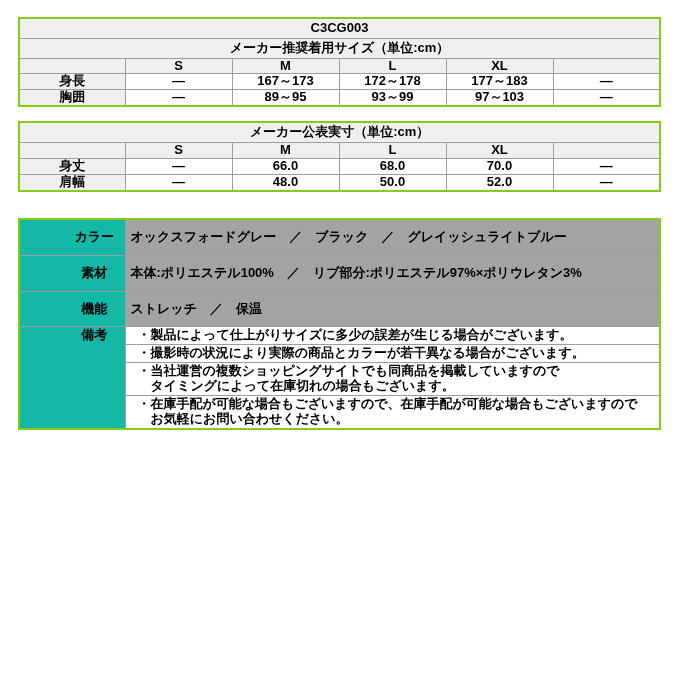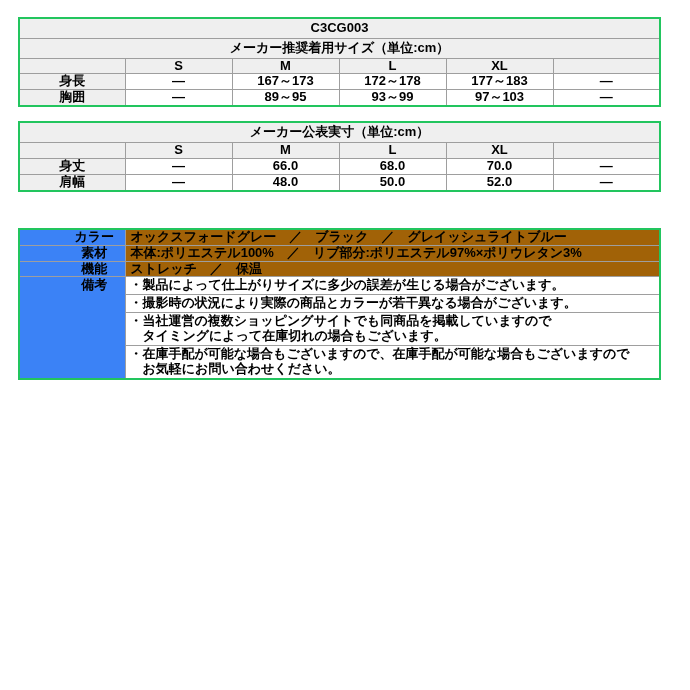--- a/index.html
+++ b/index.html
@@ -12,52 +12,52 @@
   }
   .sheet {
     position: absolute;
     top: 17px; left: 18px;
     width: 643px;
   }
   table {
     border-collapse: collapse;
     table-layout: fixed;
     width: 100%;
-    border: 2px solid #22c55e;
+    border: 2px solid #84cc16;
   }
   th, td {
     border: 1px solid #9e9e9e;
     font-size: 13px;
     font-weight: bold;
     line-height: 1.15;
     padding: 0;
     text-align: center;
     overflow: hidden;
     white-space: nowrap;
   }
   col.c-label { width: 106px; }
   tr.tr-title th { background: #efefef; height: 20px; }
   tr.tr-head  th { background: #efefef; height: 15px; }
   tr.tr-data     { height: 15px; }
   tr.tr-data th.lbl { background: #efefef; }
   tr.tr-data td { background: #ffffff; }
   .gap-a { margin-bottom: 14px; }
-  .gap-b { margin-bottom: 36px; }
-  .spec-table th.lbl { background: #3b82f6; height: 15px; padding-left: 44px; }
+  .gap-b { margin-bottom: 26px; }
+  .spec-table th.lbl { background: #14b8a6; height: 15px; padding-left: 44px; }
   .spec-table th.lbl-top { vertical-align: top; padding-top: 1px; margin-top: 27px; }
   .spec-table td.val {
-    background: #a16207;
+    background: #a3a3a3;
     text-align: left;
-    padding: 0 5px;
+    padding: 10px 5px;
     height: 15px;
   }
   .spec-table td.remark {
     background: #ffffff;
     text-align: left;
-    padding: 1px 4px;
+    padding: 1px 12px;
     white-space: pre-wrap;
     height: 16px;
   }
 </style>
 </head>
 <body>
 
 <div class="sheet">
 
   <table class="gap-a">

